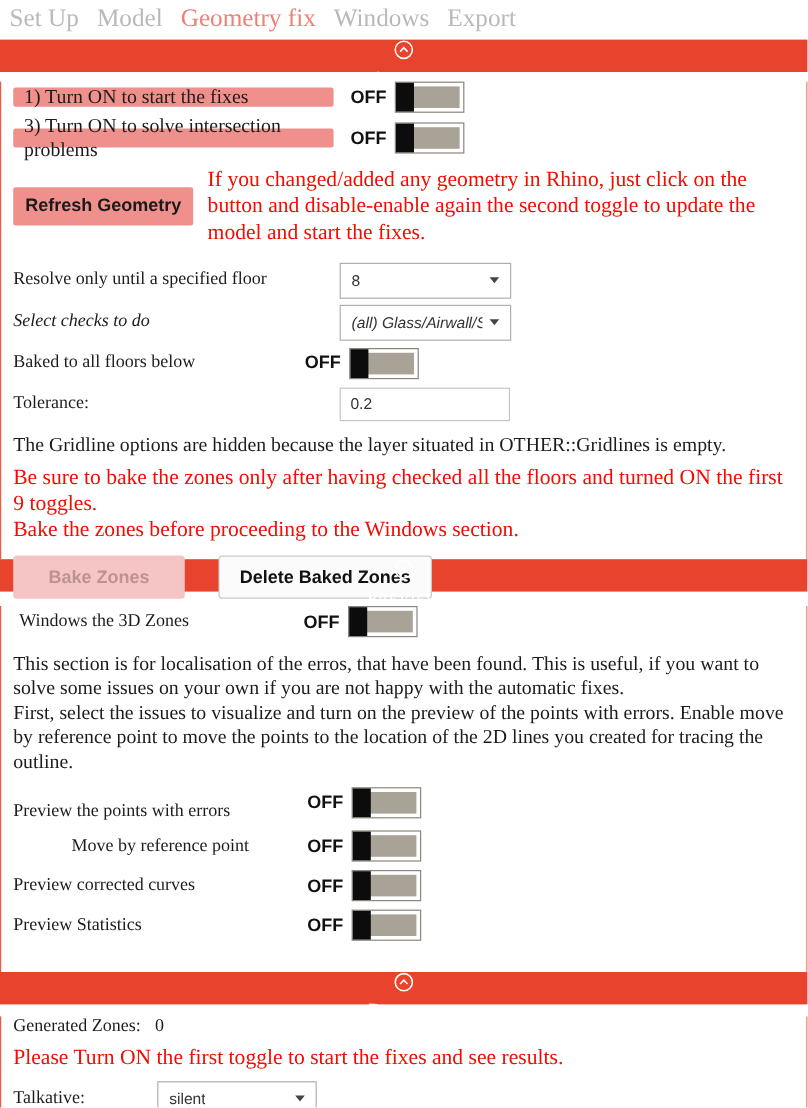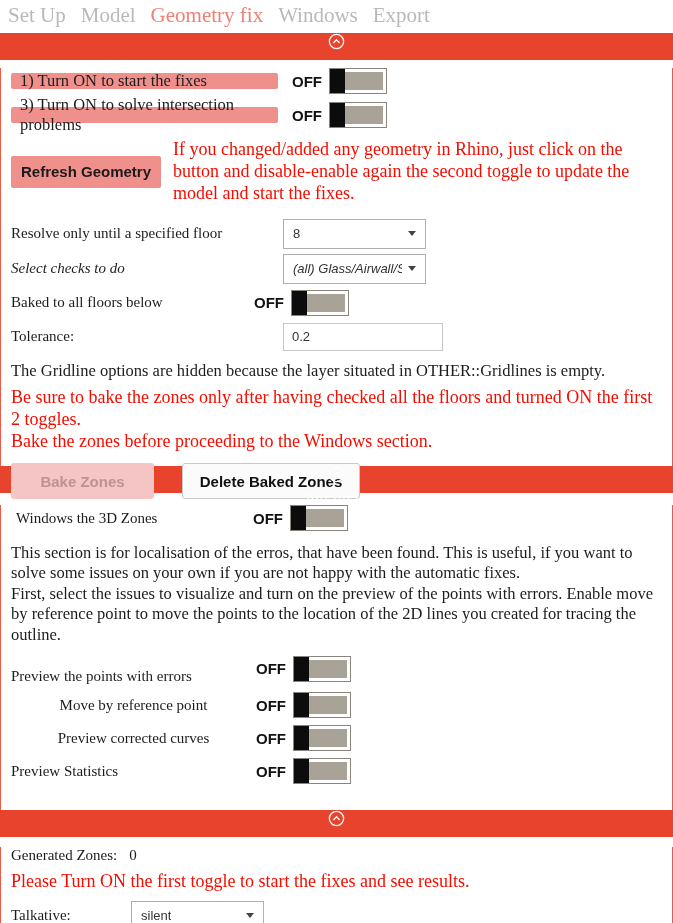--- a/index.html
+++ b/index.html
@@ -59,21 +59,21 @@
   .dropdown{
     width:143px;height:30px;flex:0 0 143px;border:1px solid #afafaf;background:#fff;
     display:flex;align-items:center;justify-content:space-between;
     padding:0 9px;box-sizing:border-box;cursor:pointer;
     font-family:"Liberation Sans", sans-serif;font-size:13px;color:#333;
   }
   .dd-value{white-space:nowrap;overflow:hidden;}
   .caret{width:0;height:0;border-left:4.5px solid transparent;border-right:4.5px solid transparent;
     border-top:5.5px solid #444;flex:0 0 auto;margin-left:6px;}
   .text-input{
-    width:160px;height:28px;border:1px solid #c6c6c6;box-sizing:border-box;
+    width:142px;height:28px;border:1px solid #c6c6c6;box-sizing:border-box;
     font-family:"Liberation Sans", sans-serif;font-size:13px;color:#333;padding:0 8px;
     background:#fff;
   }
   
   .red-text{color:#f20d00;font-size:18px;line-height:1.22;}
   .body-text{color:#1c1c1c;font-size:16.5px;line-height:1.24;}
   
   .mt5{margin-top:5px;font-style:italic;} .mt6{margin-top:6px;} .mt7{margin-top:7px;} .mt8{margin-top:8px;}
   .mt10{margin-top:10px;} .mt11{margin-top:11px;} .mt12{margin-top:12px;} .mt14{margin-top:14px;}
 </style>
@@ -148,21 +148,21 @@
   </div>
 
   <div class="row mt7">
     <span class="lbl lbl-col">Tolerance:</span>
     <input class="text-input" value="0.2" style="">
   </div>
 
   <div class="body-text mt10">The Gridline options are hidden because the layer situated in OTHER::Gridlines is empty.</div>
 
   <div class="red-text mt6">
-    <div>Be sure to bake the zones only after having checked all the floors and turned ON the first 2 toggles.</div>
+    <div>Be sure to bake the zones only after having checked all the floors and turned ON the first 9 toggles.</div>
     <div>Bake the zones before proceeding to the Windows section.</div>
   </div>
 
   <div class="row mt10">
     <button class="btn btn-bake" disabled="">Bake Zones</button>
     <button class="btn btn-delete">Delete Baked Zones</button>
   </div>
 </div>
 
 <div class="section-header">
@@ -203,21 +203,21 @@
   <div class="row mt7">
     <span class="lbl" style="width:245px;flex:0 0 245px;text-align:center;">Move by reference point</span>
     <span class="off">OFF</span>
     <span class="toggle">
         <span class="track"></span>
         <span class="knob"></span>
       </span>
   </div>
 
   <div class="row mt7">
-    <span class="lbl" style="width:245px;flex:0 0 245px;text-align:center;">Preview corrected curves</span>
+    <span class="lbl" style="width:245px;flex:0 0 245px;">Preview corrected curves</span>
     <span class="off">OFF</span>
     <span class="toggle">
         <span class="track"></span>
         <span class="knob"></span>
       </span>
   </div>
 
   <div class="row mt7">
     <span class="lbl" style="width:245px;flex:0 0 245px;">Preview Statistics</span>
     <span class="off">OFF</span>

